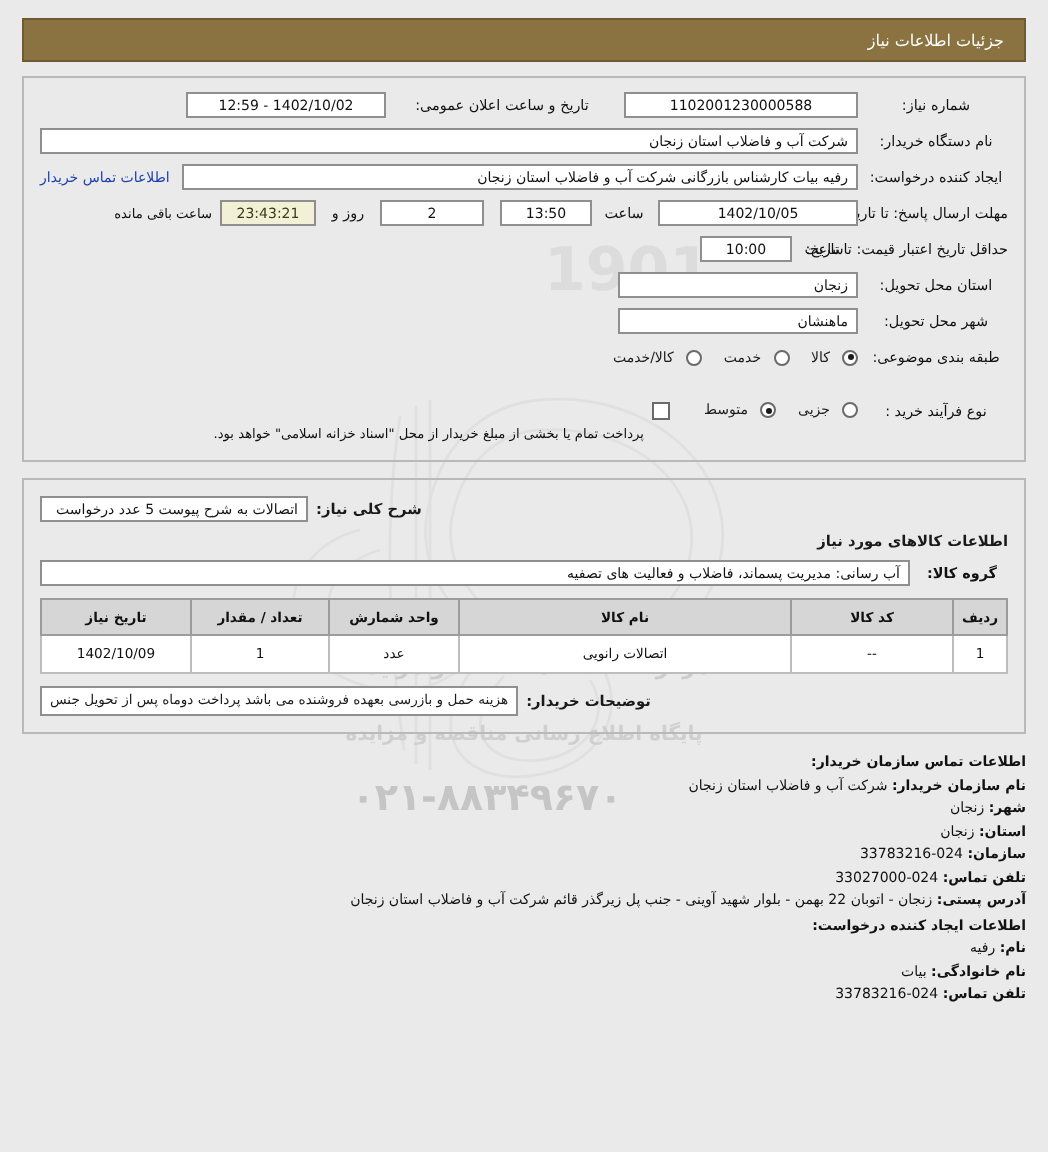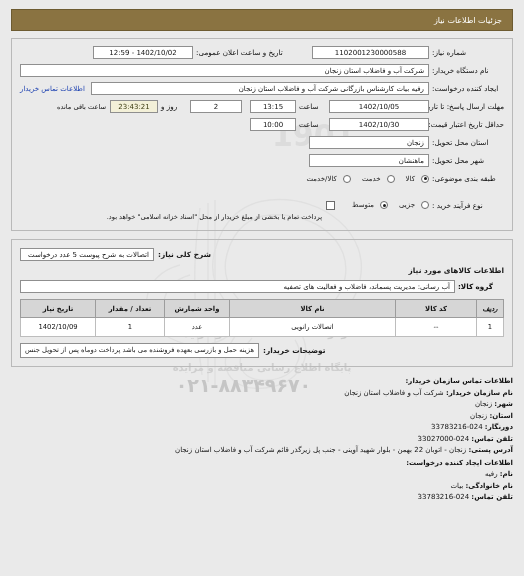--- a/index.html
+++ b/index.html
@@ -68,21 +68,21 @@
     top: 362px;
     left: 0;
     width: 524px;
     text-align: center;
     font-size: 10px;
     color: #cfcfcf;
     font-weight: bold;
   }
   .wm-phone {
     position: absolute;
-    top: 374px;
+    top: 388px;
     left: 0;
     width: 487px;
     text-align: center;
     font-size: 19px;
     color: #c5c5c5;
     font-weight: bold;
     direction: ltr;
   }
   .wm-digits {
     position: absolute;
@@ -126,21 +126,21 @@
     align-items: center;
     justify-content: flex-start;
     margin-bottom: 3px;
     min-height: 15px;
   }
 
   .lbl {
     font-size: 7.2px;
     color: #111;
     white-space: nowrap;
-    text-align: left;
+    text-align: center;
     padding-left: 3px;
   }
   .lbl.w-l { width: 72px; }
   .lbl.w-m { width: 46px; }
   .lbl.w-xs { width: 26px; }
 
   .field {
     border: 1px solid #8f8f8f;
     background: #ffffff;
     height: 13px;
@@ -324,30 +324,29 @@
       <div class="row">
         <div class="lbl w-l">ایجاد کننده درخواست:</div>
         <div class="field left" style="flex:1;">رفیه بیات کارشناس بازرگانی شرکت آب و فاضلاب استان زنجان</div>
         <a class="link" href="#">اطلاعات تماس خریدار</a>
       </div>
 
       <div class="row">
         <div class="lbl w-l">مهلت ارسال پاسخ: تا تاریخ:</div>
         <div class="field w-date">1402/10/05</div>
         <div class="lbl w-xs" style="padding-right:4px;">ساعت</div>
-        <div class="field w-time">13:15</div>
+        <div class="field w-time">13:50</div>
         <div class="field w-days" style="margin-right:8px;">2</div>
         <div class="lbl w-xs" style="padding-right:3px;">روز و</div>
         <div class="field timer">23:43:21</div>
         <div class="small-note" style="padding-right:4px;">ساعت باقی مانده</div>
       </div>
 
       <div class="row">
         <div class="lbl w-l">حداقل تاریخ اعتبار قیمت: تا تاریخ:</div>
-        <div class="field w-date">1402/10/30</div>
         <div class="lbl w-xs" style="padding-right:4px;">ساعت</div>
         <div class="field w-time">10:00</div>
       </div>
 
       <div class="row">
         <div class="lbl w-l">استان محل تحویل:</div>
         <div class="field left w-mid">زنجان</div>
       </div>
 
       <div class="row">
@@ -392,21 +391,21 @@
       <div class="section-head">اطلاعات کالاهای مورد نیاز</div>
 
       <div class="row">
         <div class="lbl w-m" style="font-weight:bold;">گروه کالا:</div>
         <div class="field left fill">آب رسانی: مدیریت پسماند، فاضلاب و فعالیت های تصفیه</div>
       </div>
 
       <table class="goods">
         <thead>
           <tr>
-            <th style="width:24px;font-style:italic;">ردیف</th>
+            <th style="width:24px;">ردیف</th>
             <th style="width:78px;">کد کالا</th>
             <th>نام کالا</th>
             <th style="width:62px;">واحد شمارش</th>
             <th style="width:66px;">تعداد / مقدار</th>
             <th style="width:72px;">تاریخ نیاز</th>
           </tr>
         </thead>
         <tbody>
           <tr>
             <td>1</td>
@@ -425,21 +424,21 @@
         <div class="nbox">هزینه حمل و بازرسی بعهده فروشنده می باشد پرداخت دوماه پس از تحویل جنس</div>
       </div>
 
     </div>
 
     <div class="footer">
       <div class="hd">اطلاعات تماس سازمان خریدار:</div>
       <div><b>نام سازمان خریدار:</b> <span>شرکت آب و فاضلاب استان زنجان</span></div>
       <div><b>شهر:</b> <span>زنجان</span></div>
       <div><b>استان:</b> <span>زنجان</span></div>
-      <div><b>دورنگار:</b> <span class="ltr">33783216-024</span></div>
+      <div><b>سازمان:</b> <span class="ltr">33783216-024</span></div>
       <div><b>تلفن تماس:</b> <span class="ltr">33027000-024</span></div>
       <div><b>آدرس پستی:</b> <span>زنجان - اتوبان 22 بهمن - بلوار شهید آوینی - جنب پل زیرگذر قائم شرکت آب و فاضلاب استان زنجان</span></div>
       <div class="hd">اطلاعات ایجاد کننده درخواست:</div>
       <div><b>نام:</b> <span>رفیه</span></div>
       <div><b>نام خانوادگی:</b> <span>بیات</span></div>
       <div><b>تلفن تماس:</b> <span class="ltr">33783216-024</span></div>
     </div>
 
   </div>
 </div>

